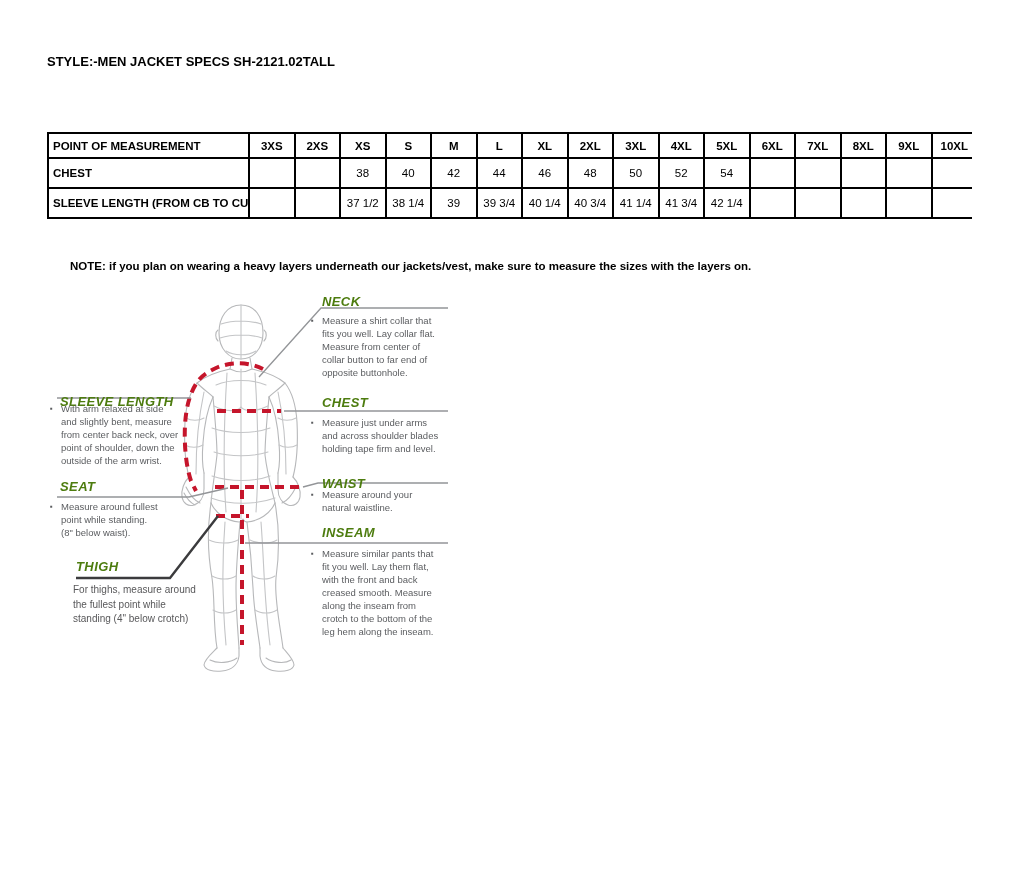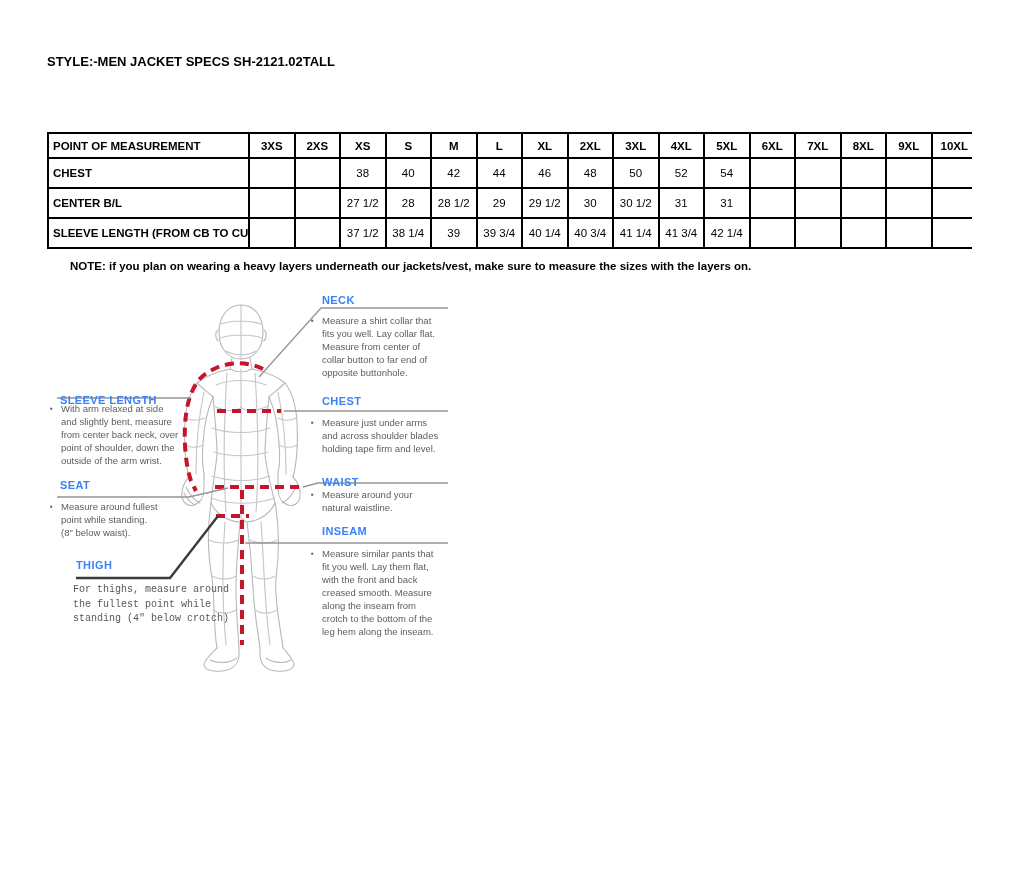--- a/index.html
+++ b/index.html
@@ -22,32 +22,32 @@
   }
   .spec-table thead th { height:23px; font-weight:bold; }
   .spec-table tbody td { height:28px; font-weight:normal; }
   .spec-table .c-label { text-align:left; padding-left:4px; font-weight:bold; }
   .note-line {
     position:absolute; left:47px; top:260px;
     font-size:11.5px; font-weight:bold; color:#000;margin-left:23px;
   }
   .diagram-svg { position:absolute; left:0; top:0; z-index:1; pointer-events:none; }
   .guide-heading {
-    position:absolute; z-index:2; font-size:11px; font-weight:bold;
-    color:#3b82f6; letter-spacing:0.4px;
+    position:absolute; z-index:2; font-size:13px; font-weight:bold;
+    color:#4d7c0f; letter-spacing:0.4px;font-style:italic;
   }
   .guide-text {
     position:absolute; z-index:2; display:flex; align-items:flex-start;
     font-size:9.5px; line-height:13px; color:#5b5d60; width:160px;
   }
   .guide-text .txt { white-space:pre-line; }
   .bullet-glyph { font-size:8px; line-height:13px; width:11px; flex:0 0 11px; }
   .thigh-text {
     position:absolute; z-index:2; font-size:10px; line-height:14.5px;
-    color:#58585a; white-space:pre-line;font-family:Liberation Mono, monospace;
+    color:#58585a; white-space:pre-line;
   }
 </style>
 </head>
 <body>
 
 <div class="page">
 
   <div class="doc-title">STYLE:-MEN JACKET SPECS SH-2121.02TALL</div>
 
   <table class="spec-table">
@@ -98,39 +98,20 @@
         <td></td>
         <td>38</td>
         <td>40</td>
         <td>42</td>
         <td>44</td>
         <td>46</td>
         <td>48</td>
         <td>50</td>
         <td>52</td>
         <td>54</td>
-        <td></td>
-        <td></td>
-        <td></td>
-        <td></td>
-        <td></td>
-      </tr>
-      <tr>
-        <td class="c-label">CENTER B/L</td>
-        <td></td>
-        <td></td>
-        <td>27 1/2</td>
-        <td>28</td>
-        <td>28 1/2</td>
-        <td>29</td>
-        <td>29 1/2</td>
-        <td>30</td>
-        <td>30 1/2</td>
-        <td>31</td>
-        <td>31</td>
         <td></td>
         <td></td>
         <td></td>
         <td></td>
         <td></td>
       </tr>
       <tr>
         <td class="c-label">SLEEVE LENGTH (FROM CB TO CUFF)</td>
         <td></td>
         <td></td>

